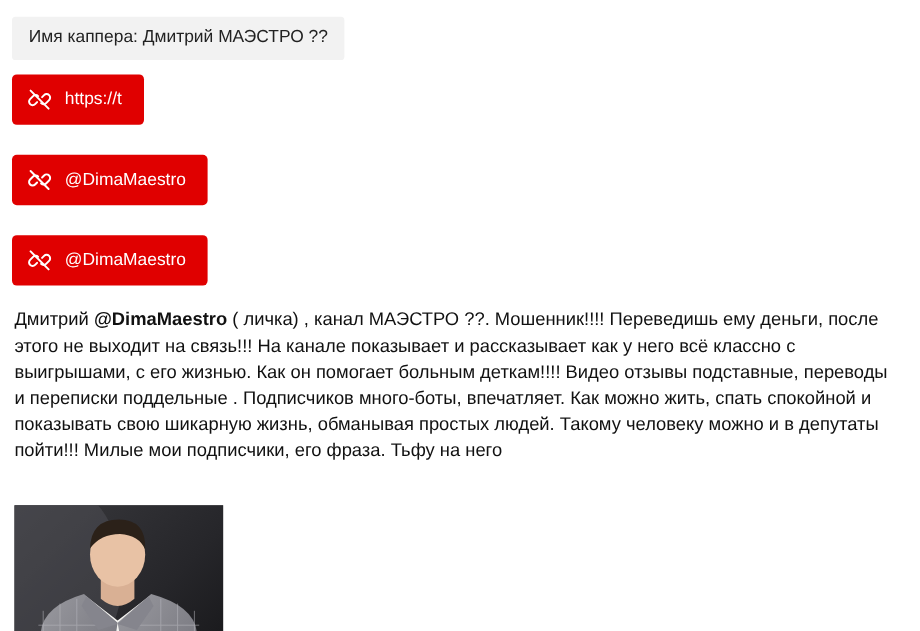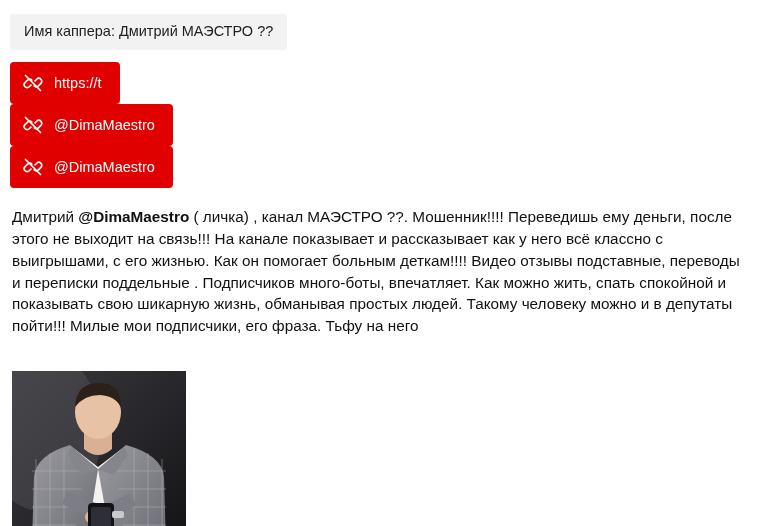--- a/index.html
+++ b/index.html
@@ -32,21 +32,21 @@
     padding: 9px 14px 10px 14px;
     border-radius: 3px;
     margin: 0 0 12px 0;
     white-space: nowrap;
   }
   
   .btn-list {
     display: flex;
     flex-direction: column;
     align-items: flex-start;
-    gap: 0;
+    gap: 25px;
     margin-bottom: 18px;
   }
   .link-btn {
     display: flex;
     align-items: center;
     gap: 11px;
     background: #e00000;
     color: #ffffff;
     border: none;
     border-radius: 4px;

